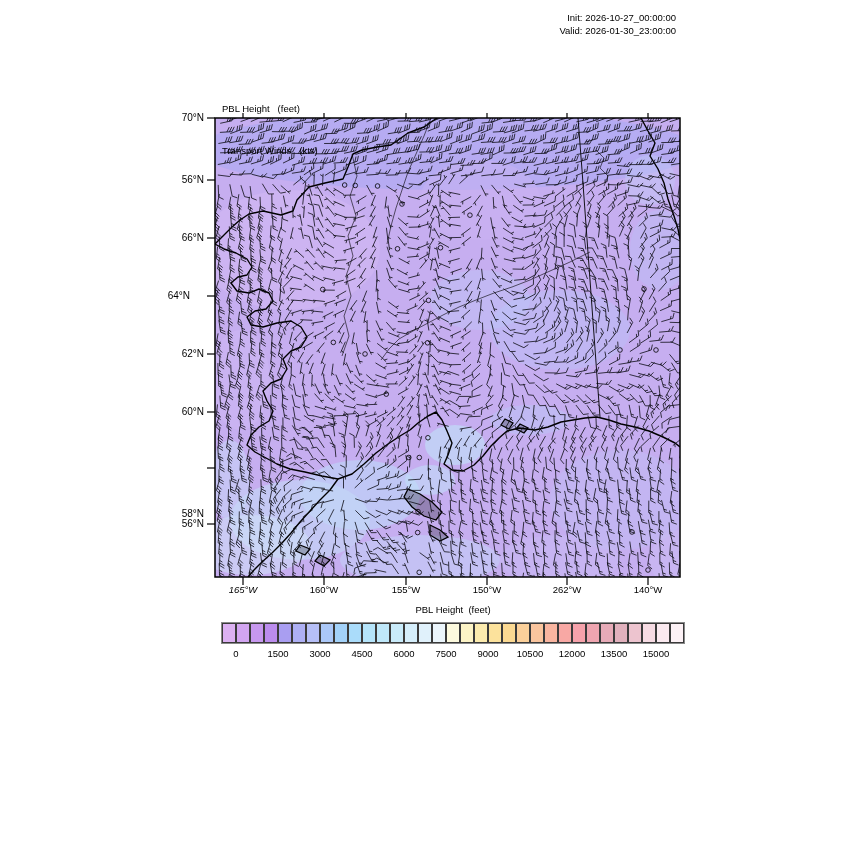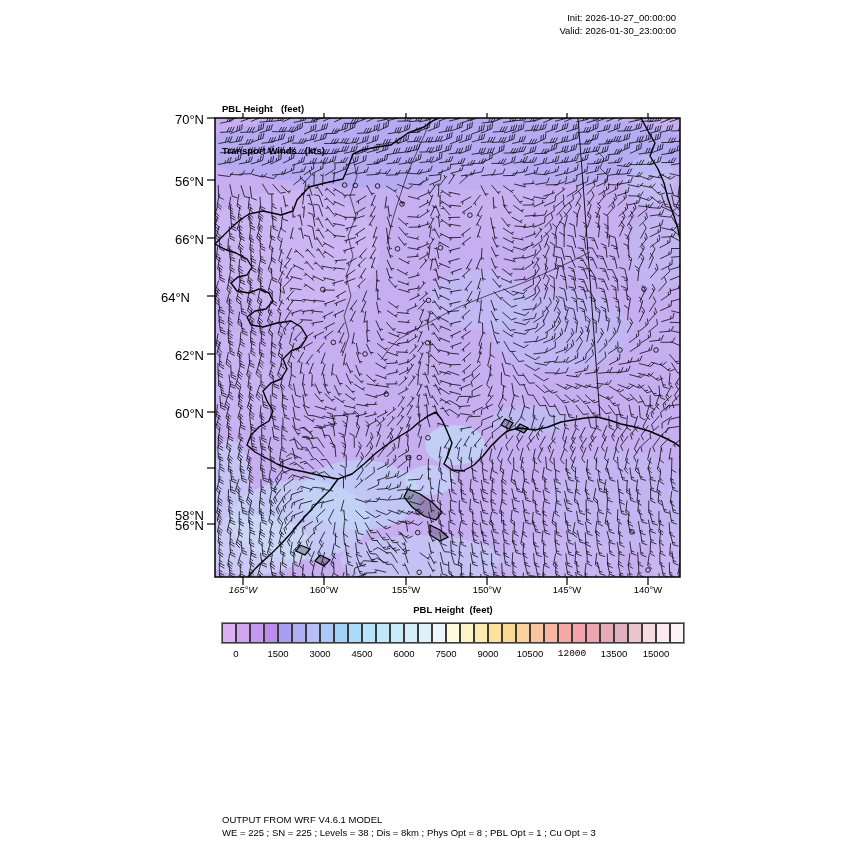--- a/index.html
+++ b/index.html
@@ -1,27 +1,27 @@
 <!DOCTYPE html>
 <html><head>
 <meta charset="utf-8">
 <style>
   html,body{margin:0;padding:0;background:#ffffff;}
   #page{position:relative;width:850px;height:850px;background:#ffffff;overflow:hidden;
         font-family:"Liberation Sans",sans-serif;color:#000;}
   .abs{position:absolute;}
-  .pre{white-space:pre;font-weight:bold;}
+  .pre{white-space:pre;}
   .title{left:160px;top:9px;width:382px;text-align:center;font-size:16px;letter-spacing:0.2px;}
   .runtimes{right:174px;top:11px;text-align:right;font-size:9.5px;line-height:13px;}
   .fieldlabels{left:222px;top:74px;font-size:9.5px;line-height:14px;}
   .cbtitle{left:222px;top:604px;width:462px;text-align:center;font-size:9.5px;}
   #colorbar{left:222px;top:623px;width:462px;height:20px;display:flex;outline:1px solid #888;}
   .cbcell{height:20px;box-sizing:border-box;border:1px solid #3a3a3a;flex:0 0 auto;}
   .cblabel{position:absolute;top:648px;width:44px;text-align:center;font-size:9.5px;}
-  .latlabel{position:absolute;width:44px;text-align:right;font-size:13px;}
+  .latlabel{position:absolute;width:44px;text-align:right;font-size:10px;}
   .lonlabel{position:absolute;width:50px;text-align:center;font-size:9.5px;top:584px;}
   .footer{left:222px;top:813px;font-size:9.5px;line-height:13px;}
   svg{position:absolute;left:0;top:0;}
 </style>
 </head>
 <body>
 
 <div id="page">
 
   <svg id="mapsvg" width="850" height="850" viewBox="0 0 850 850">
@@ -138,21 +138,21 @@
       <div class="latlabel" style="left: 160px; top: 348px;">62°N</div>
       <div class="latlabel" style="left: 160px; top: 406px;">60°N</div>
       <div class="latlabel" style="left: 160px; top: 462px; margin-top: 46px;">58°N</div>
       <div class="latlabel" style="left: 160px; top: 518px;">56°N</div>
     </div>
   <div id="lonaxis">
       <div class="lonlabel" style="left: 218px; font-style: italic;">165°W</div>
       <div class="lonlabel" style="left: 299px;">160°W</div>
       <div class="lonlabel" style="left: 381px; text-align: center;">155°W</div>
       <div class="lonlabel" style="left: 462px;">150°W</div>
-      <div class="lonlabel" style="left: 542px;">145°W</div>
+      <div class="lonlabel" style="left: 542px;">262°W</div>
       <div class="lonlabel" style="left: 623px;">140°W</div>
     </div>
 
   <div class="abs cbtitle pre">PBL Height  (feet)</div>
   <div class="abs" id="colorbar">
       <div class="cbcell" style="width: 14px; background: rgb(220, 177, 242);"></div>
       <div class="cbcell" style="width: 14px; background: rgb(210, 165, 241);"></div>
       <div class="cbcell" style="width: 14px; background: rgb(199, 152, 239);"></div>
       <div class="cbcell" style="width: 14px; background: rgb(187, 140, 237);"></div>
       <div class="cbcell" style="width: 14px; background: rgb(169, 158, 241);"></div>
@@ -187,23 +187,19 @@
     </div>
   <div id="cblabels">
       <div class="cblabel" style="left: 214px;">0</div>
       <div class="cblabel" style="left: 256px;">1500</div>
       <div class="cblabel" style="left: 298px;">3000</div>
       <div class="cblabel" style="left: 340px;">4500</div>
       <div class="cblabel" style="left: 382px;">6000</div>
       <div class="cblabel" style="left: 424px;">7500</div>
       <div class="cblabel" style="left: 466px;">9000</div>
       <div class="cblabel" style="left: 508px;">10500</div>
-      <div class="cblabel" style="left: 550px; font-family: Liberation Mono, monospace;">12000</div>
+      <div class="cblabel" style="left: 550px;">12000</div>
       <div class="cblabel" style="left: 592px;">13500</div>
       <div class="cblabel" style="left: 634px;">15000</div>
     </div>
 
-  <div class="abs footer">
-    <div>OUTPUT FROM WRF V4.6.1 MODEL</div>
-    <div>WE = 225 ; SN = 225 ; Levels = 38 ; Dis = 8km ; Phys Opt = 8 ; PBL Opt = 1 ; Cu Opt = 3</div>
-  </div>
 
 </div>
 
 </body></html>

